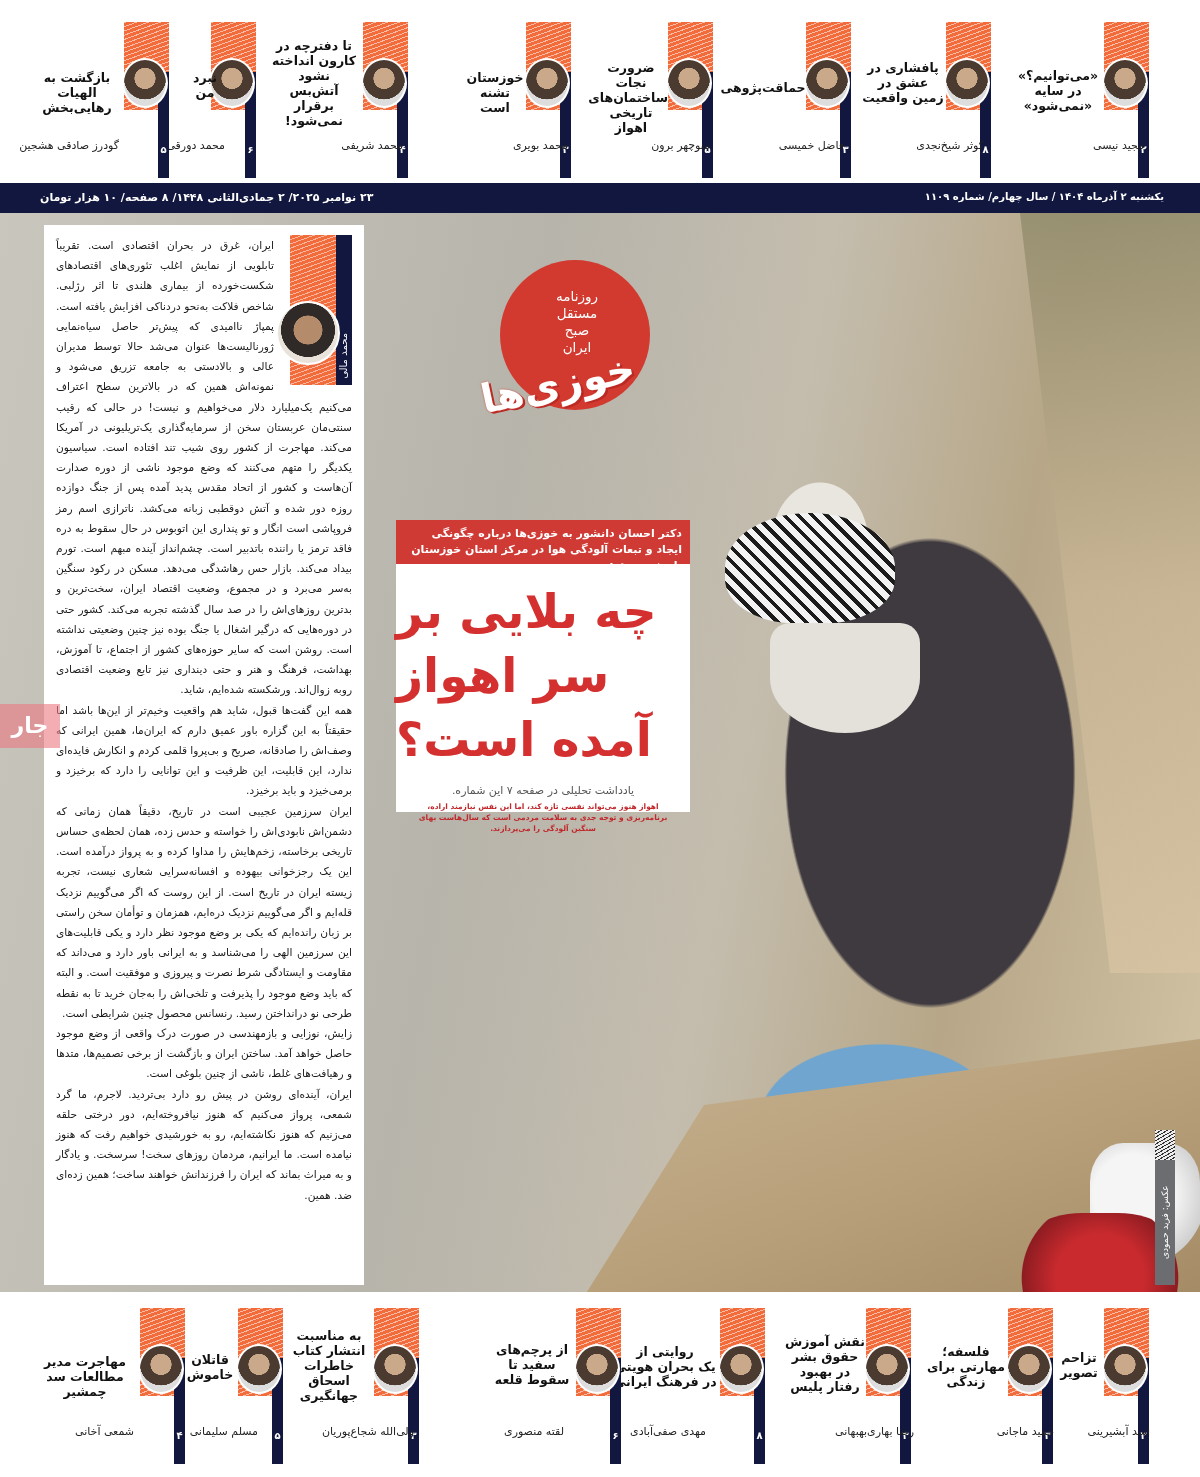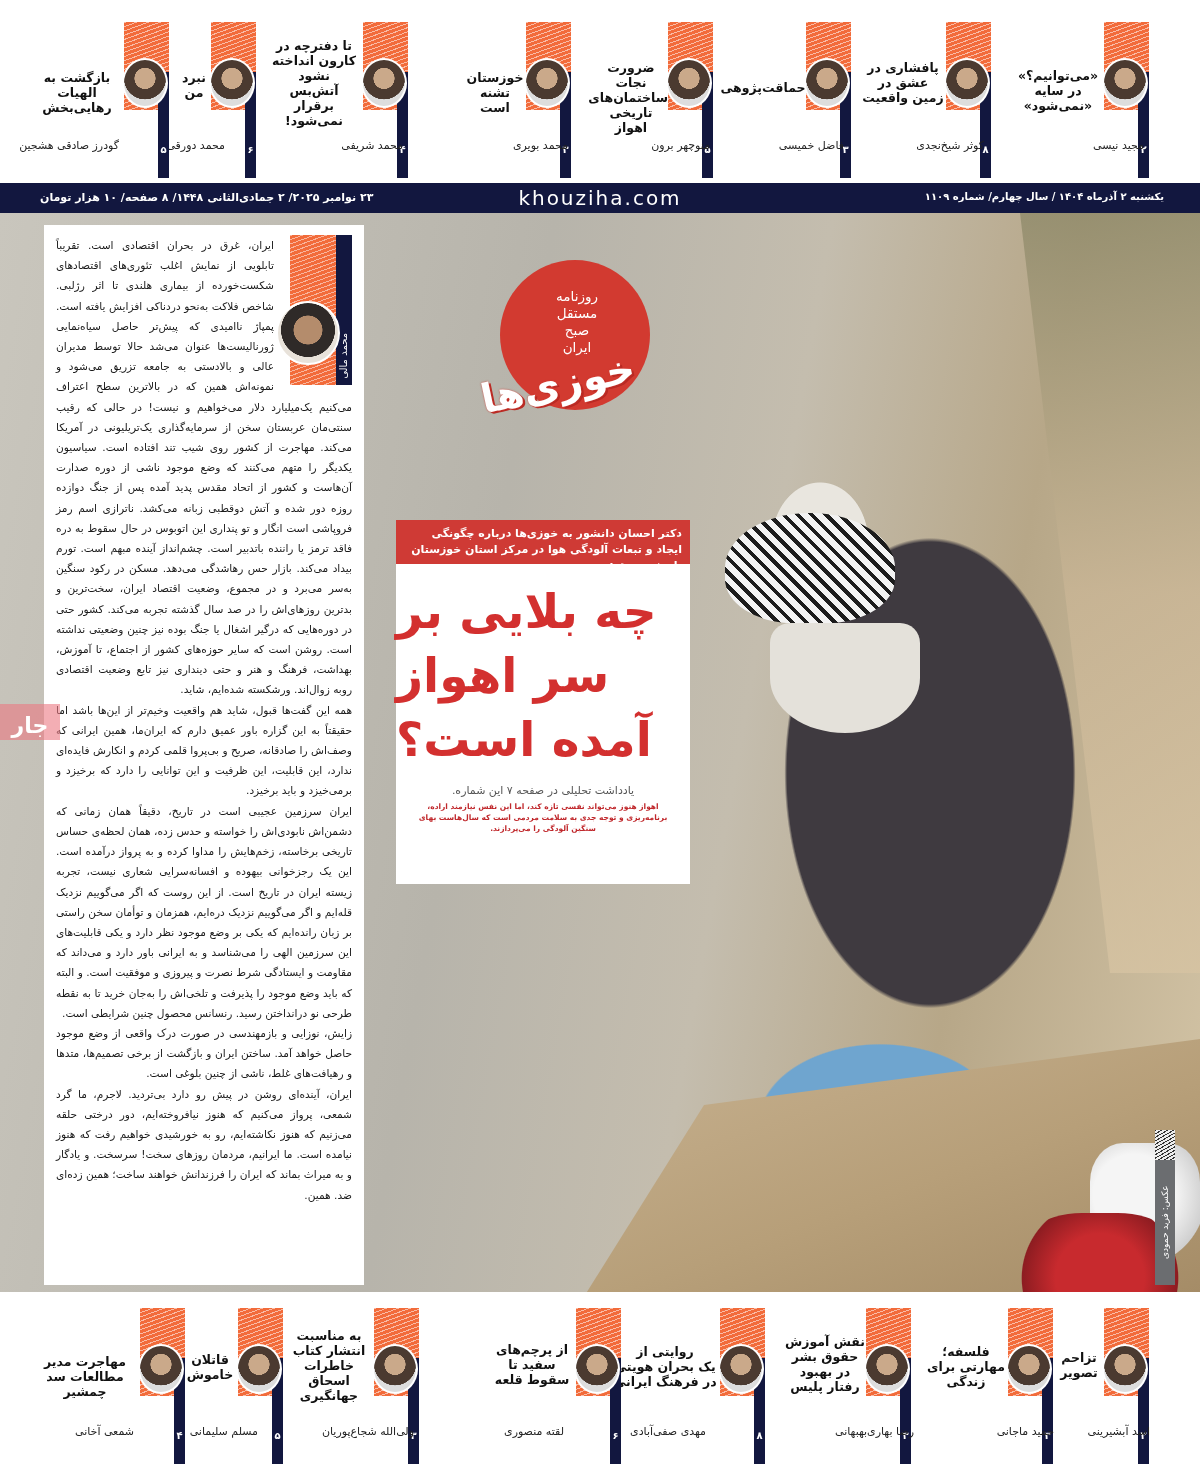--- a/index.html
+++ b/index.html
@@ -117,21 +117,21 @@
       position: absolute; top: 66px; right: 12px; width: 64px; height: 64px; border-radius: 50%;
       background: radial-gradient(circle at 50% 45%, #b48c6c 0 32%, #2f2a28 33% 60%, #e8e2da 61%);
       border: 2px solid #fff;
     }
     .editorial .body p {
       font-family: "DejaVu Sans", sans-serif; font-size: 10.6px; line-height: 20.2px; color: #1a1a1a;
       text-align: justify;
     }
 
     .watermark {
-      position: absolute; top: 704px; left: 0; width: 60px; height: 36px;
+      position: absolute; top: 704px; left: 0; width: 60px; height: 44px;
       background: rgba(235,120,130,0.6); color: #fff; font-size: 22px; font-weight: bold;
       text-align: center; line-height: 44px; direction: rtl;
     }
 
     
     .logo {
       position: absolute; top: 260px; left: 480px; width: 200px; height: 160px;
     }
     .logo .disc {
       position: absolute; top: 0; left: 20px; width: 150px; height: 150px; border-radius: 50%; background: #d23a30;
@@ -141,21 +141,21 @@
       text-align: center; direction: rtl; white-space: pre-line;
     }
     .logo .wordmark {
       position: absolute; top: 100px; left: 6px; width: 150px; color: #fff; font-size: 40px; font-weight: bold;
       direction: rtl; text-align: center; transform: rotate(-12deg);
       text-shadow: 0 0 2px #d23a30, 2px 2px 0 #b82a24;
     }
 
     
     .feature {
-      position: absolute; top: 520px; left: 396px; width: 294px; height: 364px; background: #fff; direction: rtl;
+      position: absolute; top: 520px; left: 396px; width: 294px; height: 292px; background: #fff; direction: rtl;
     }
     .feature .kicker {
       background: #cf3a35; color: #fff; font-weight: bold; font-size: 11px; line-height: 16px;
       padding: 6px 8px; text-align: right; height: 44px;
     }
     .feature .headline {
       color: #d3302f; font-weight: bold; font-size: 47px; line-height: 64px; text-align: left;
       margin-top: 16px; white-space: pre-line; letter-spacing: -1px;
     }
     .feature .ref {
@@ -255,41 +255,40 @@
     <div class="author" style="right:32px;">محمد شریفی</div>
   </div>
 
   <div class="teaser" style="left:175px;width:90px;">
     <div class="bar" style="left:36px;">
         <div class="orange"></div>
         <div class="navy"></div>
         <div class="num">۶</div>
       </div>
     <div class="avatar" style="left:34px;"></div>
-    <div class="headline" style="left:1px;width:36px;top:70px;">نبرد
+    <div class="headline" style="left:12px;width:36px;top:70px;">نبرد
 من</div>
     <div class="author" style="right:40px;">محمد دورقی</div>
   </div>
 
   <div class="teaser" style="left:30px;width:145px;">
     <div class="bar" style="left:94px;">
         <div class="orange"></div>
         <div class="navy"></div>
         <div class="num">۵</div>
       </div>
     <div class="avatar" style="left:92px;"></div>
     <div class="headline" style="left:0;width:94px;top:70px;">بازگشت به
 الهیات رهایی‌بخش</div>
     <div class="author" style="right:56px;">گودرز صادقی هشجین</div>
   </div>
 </div>
 
 <div class="mastbar">
   <span class="right-info">یکشنبه ۲ آذرماه ۱۴۰۴ / سال چهارم/ شماره ۱۱۰۹</span>
-  <span class="site">khouziha.com</span>
   <span class="left-info">۲۳ نوامبر ۲۰۲۵/ ۲ جمادی‌الثانی ۱۴۴۸/ ۸ صفحه/ ۱۰ هزار تومان</span>
 </div>
 
 <div class="photo">
   <div class="bank"></div>
   <div class="rock"></div>
   <div class="man-head"></div>
   <div class="man-mask"></div>
   <div class="bag"></div>
   <div class="net"></div>

